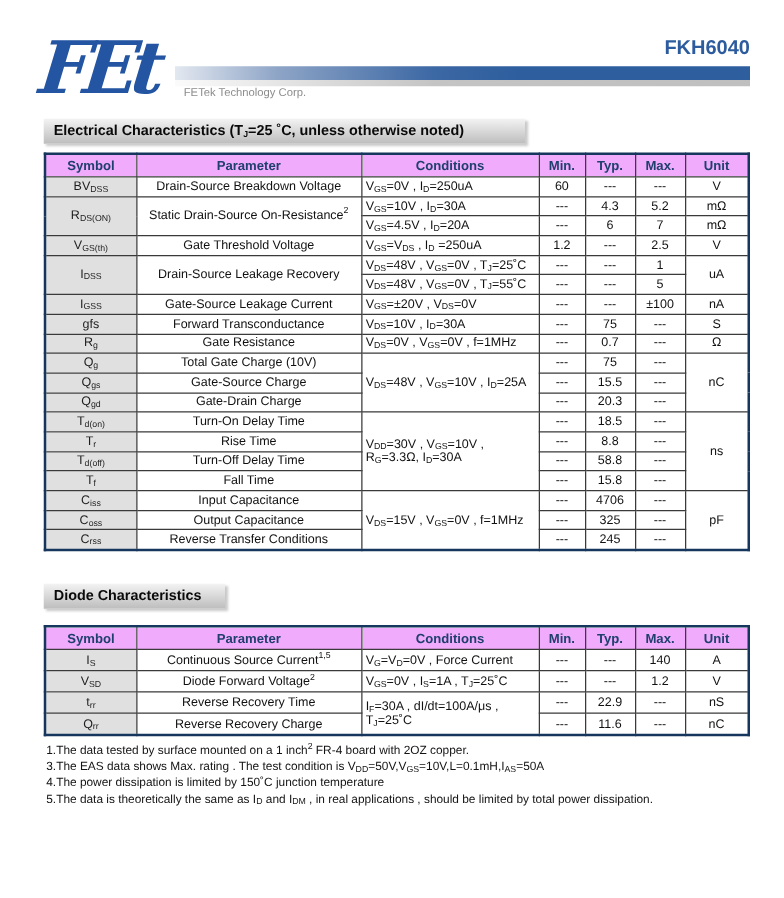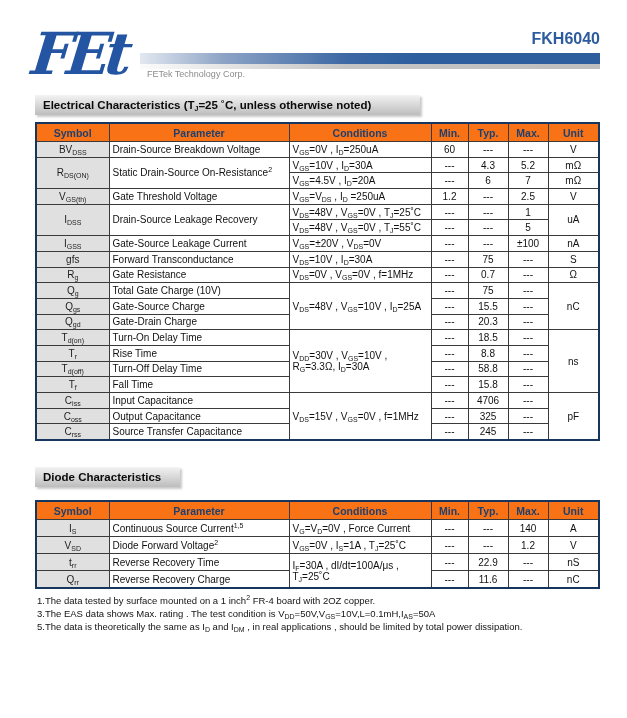--- a/index.html
+++ b/index.html
@@ -25,25 +25,25 @@
         color:#0a0a0a;font-weight:bold;font-size:11.5px;line-height:20px;white-space:nowrap}
   .sec1{top:95px;width:385px}
   .sec2{top:467px;width:145px}
 
   
   table.sheet{position:absolute;left:35px;width:563px;border-collapse:collapse;table-layout:fixed;
         font-size:10px;color:#111;border:2px solid #17365d}
   .etable{top:122px}
   .dtable{top:500px}
   th,td{border:1px solid #3a3a3a;padding:0 3px;overflow:hidden;white-space:normal}
-  th{background:#f97316;color:#1f3f6e;font-size:10.5px;font-weight:bold;height:17px;text-align:center}
+  th{background:#f0abfc;color:#1f3f6e;font-size:10.5px;font-weight:bold;height:17px;text-align:center}
   .etable td{height:14.7px}
   .dtable td{height:16px}
   td.sym{background:#e0e0e0;text-align:center;color:#1d1d1d}
-  td.par{text-align:left}
+  td.par{text-align:center}
   td.cond{text-align:left}
   td.num{text-align:center}
   td.unit{text-align:center}
   sub,sup{font-size:7px;line-height:0}
   sub{vertical-align:-1.5px}
 
   
   .notes{position:absolute;left:37px;top:594px;font-size:9.5px;line-height:13px;color:#131313}
   .notes div{white-space:nowrap}
 </style>
@@ -222,21 +222,21 @@
         </tr>
         <tr>
           <td class="sym">C<sub>oss</sub></td>
           <td class="par">Output Capacitance</td>
           <td class="num">---</td>
           <td class="num">325</td>
           <td class="num">---</td>
         </tr>
         <tr>
           <td class="sym">C<sub>rss</sub></td>
-          <td class="par">Source Transfer Capacitance</td>
+          <td class="par">Reverse Transfer Conditions</td>
           <td class="num">---</td>
           <td class="num">245</td>
           <td class="num">---</td>
         </tr>
       </tbody>
   </table>
 
   <div class="secbar sec2">Diode Characteristics</div>
 
   <table class="sheet dtable">
@@ -295,16 +295,17 @@
           <td class="num">11.6</td>
           <td class="num">---</td>
           <td class="unit">nC</td>
         </tr>
       </tbody>
   </table>
 
   <div class="notes">
     <div>1.The data tested by surface mounted on a 1 inch<sup>2</sup> FR-4 board with 2OZ copper.</div>
     <div>3.The EAS data shows Max. rating . The test condition is V<sub>DD</sub>=50V,V<sub>GS</sub>=10V,L=0.1mH,I<sub>AS</sub>=50A</div>
+    <div>4.The power dissipation is limited by 150˚C  junction temperature</div>
     <div>5.The data is theoretically the same as I<sub>D</sub> and I<sub>DM</sub> , in real applications , should be limited by total power dissipation.</div>
   </div>
 
 </div>
 
 </body></html>

